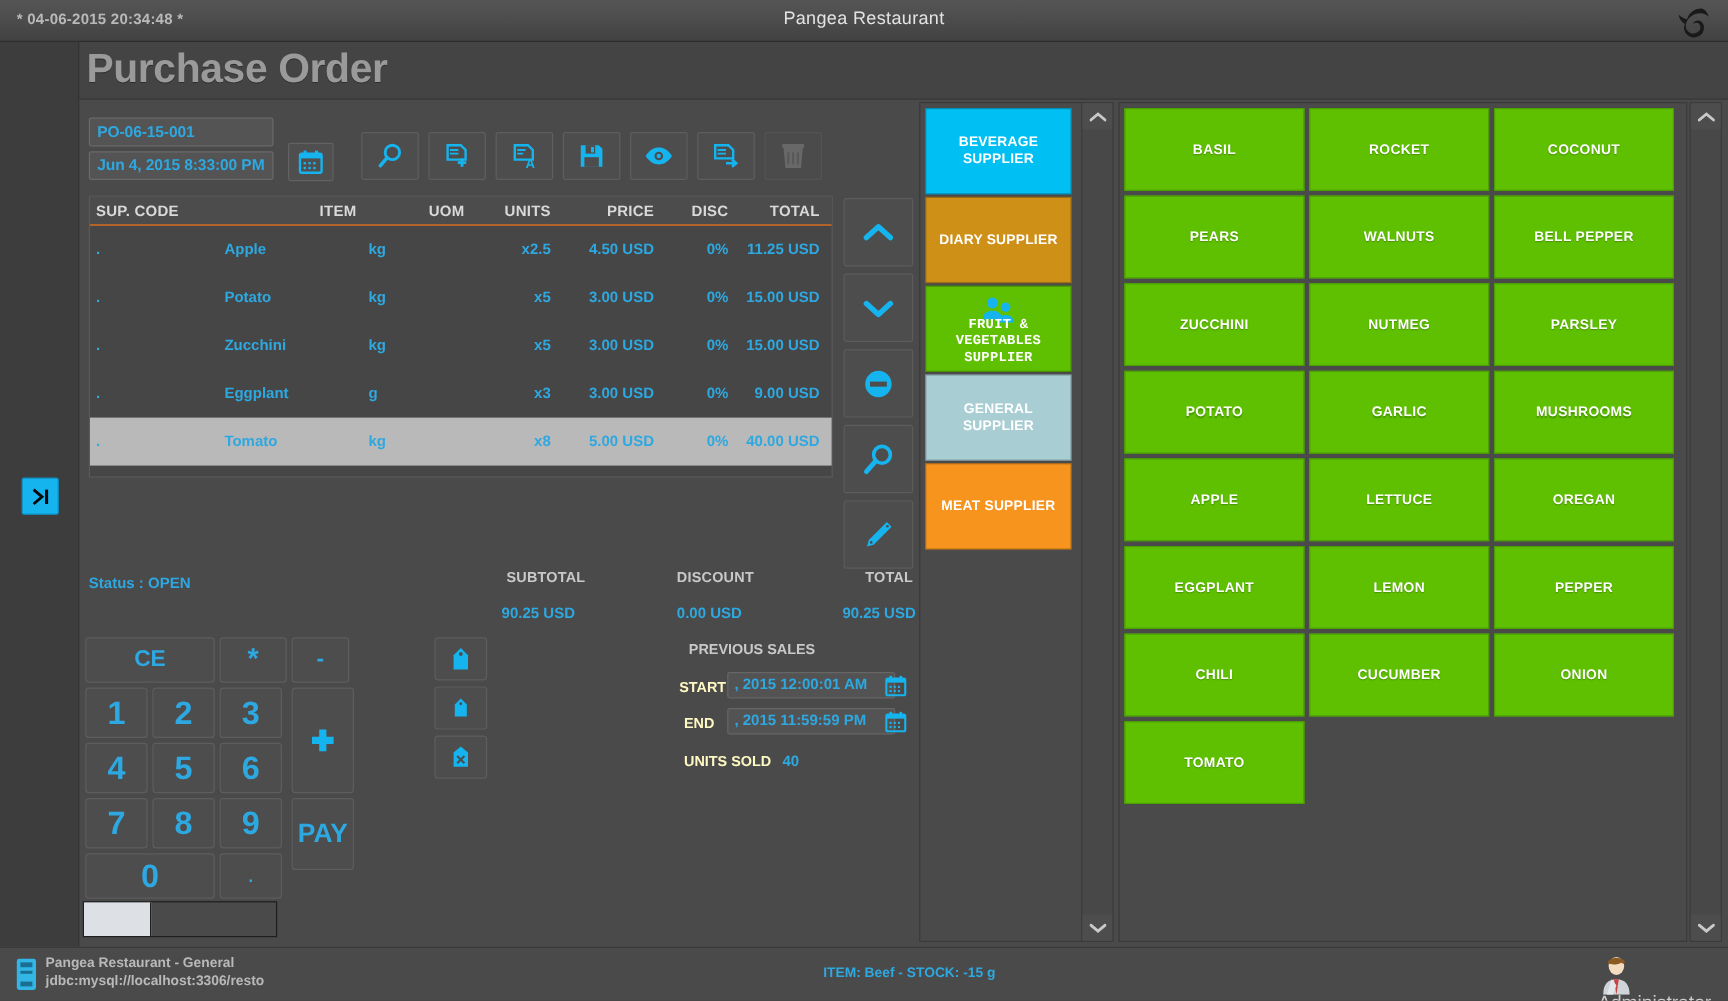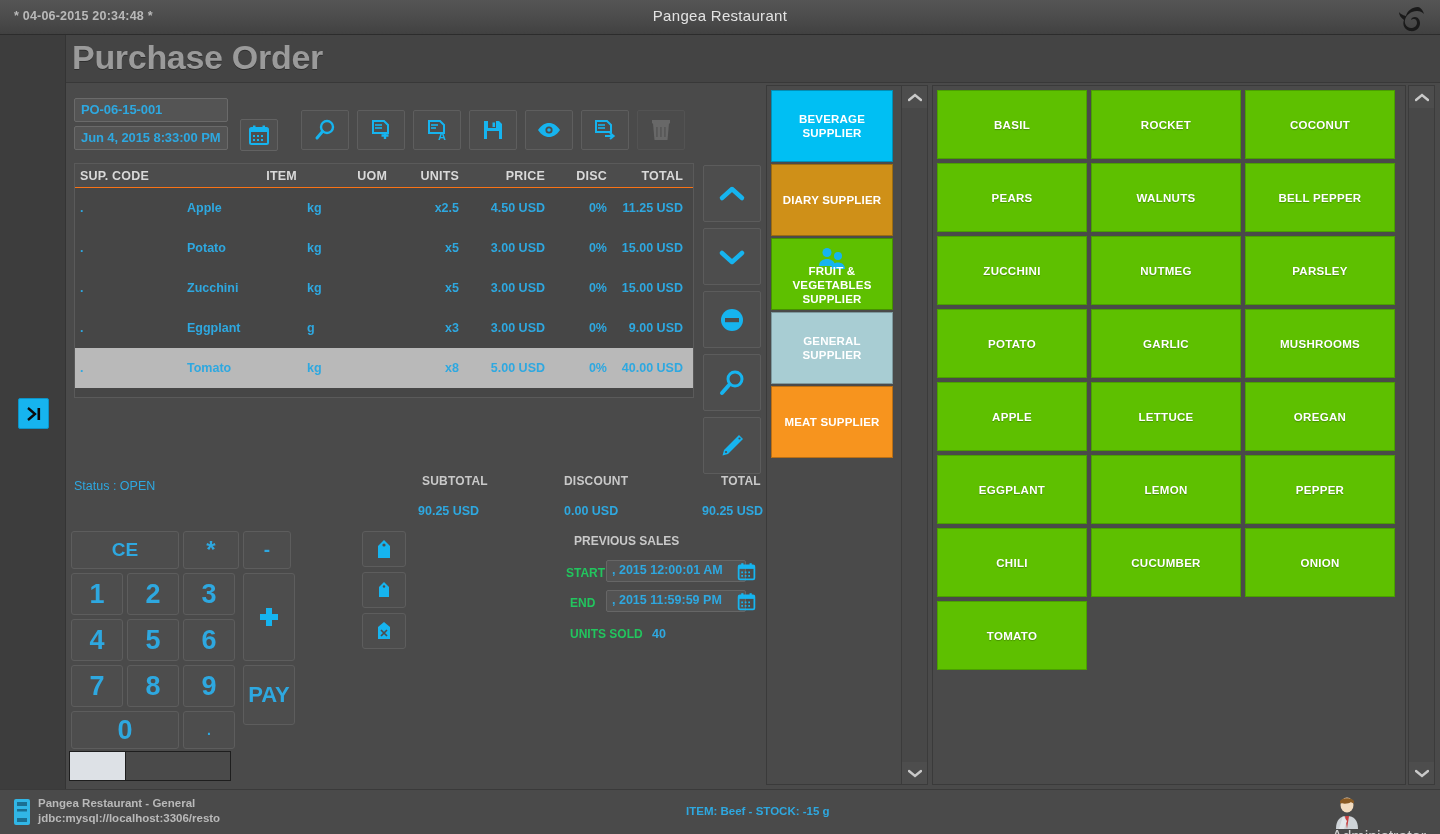--- a/index.html
+++ b/index.html
@@ -104,26 +104,26 @@
   .grid-head .c-units,.grid-head .c-price,.grid-head .c-disc,.grid-head .c-total{}
 
   
   .side-ctrl { position:absolute; left:637px; top:82px; display:flex; flex-direction:column; gap:6px; }
   .side-btn {
     width:58px; height:57px; background:#4d4d4d; border:1px solid #5c5c5c; border-radius:2px;
     display:flex; align-items:center; justify-content:center; cursor:pointer;
   }
 
   
-  .status-line { position:absolute; left:8px; top:396px; font-size:12.5px; font-weight:normal; color:#2ea8e0; }
+  .status-line { position:absolute; left:8px; top:396px; font-size:12.5px; font-weight:bold; color:#2ea8e0; }
   .totcol { position:absolute; font-size:12px; font-weight:bold; color:#c9c9c9; letter-spacing:.2px; }
   .totval { position:absolute; font-size:12.5px; font-weight:bold; color:#2ea8e0; }
 
   .prevsales { position:absolute; left:508px; top:451px; font-size:12px; font-weight:bold; color:#c9c9c9; }
-  .dt-label { position:absolute; font-size:12px; font-weight:bold; color:#22c55e; }
+  .dt-label { position:absolute; font-size:12px; font-weight:bold; color:#fef9c3; }
   .dt-field {
     position:absolute; height:22px; width:140px; background:#535353;
     border:1px solid #666; border-radius:2px; color:#2ea8e0;
     font-size:12.5px; font-weight:bold; padding:2px 5px 0 5px;
   }
   .dt-cal {
     position:absolute; width:24px; height:22px; background:transparent;
     display:flex; align-items:center; justify-content:center; cursor:pointer;
   }
 
@@ -502,21 +502,21 @@
   </div>
 
   <div class="sup-pane">
     <div id="sup-list">
         <div class="sup-btn" style="top: 4px; height: 72px; background: rgb(0, 191, 243);">
           <div class="lbl">BEVERAGE SUPPLIER</div>
         </div>
         <div class="sup-btn" style="top: 78px; height: 72px; background: rgb(207, 144, 24);">
           <div class="lbl">DIARY SUPPLIER</div>
         </div>
-        <div class="sup-btn" style="top: 152px; height: 72px; background: rgb(94, 192, 0);">
+        <div class="sup-btn" style="top: 152px; height: 72px; background: rgb(94, 192, 0); font-family: Liberation Mono, monospace;">
           <div class="sup-icon">
             <svg width="34" height="22" viewBox="0 0 34 22">
               <circle cx="12" cy="5.5" r="4.5" fill="#16b4ef"></circle>
               <path d="M4 19c0-5 4-7 8-7s8 2 8 7z" fill="#16b4ef"></path>
               <circle cx="23" cy="9" r="4" fill="#16b4ef"></circle>
               <path d="M16 22c0-4.5 3.5-6.5 7-6.5s7 2 7 6.5z" fill="#16b4ef"></path>
             </svg>
           </div>
           <div class="lbl" style="margin-top: 22px;">FRUIT &amp; VEGETABLES SUPPLIER</div>
         </div>

